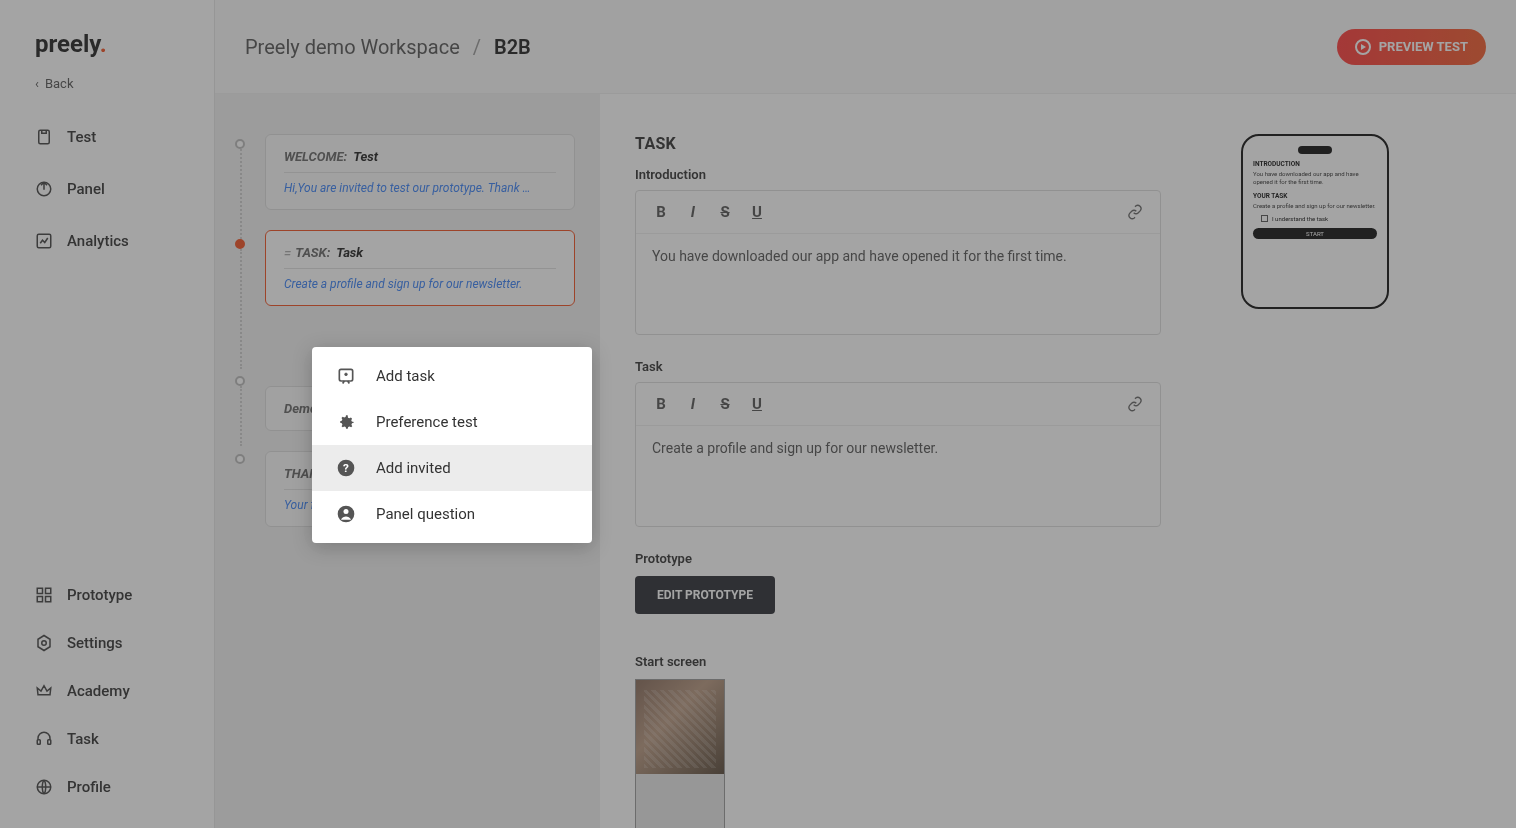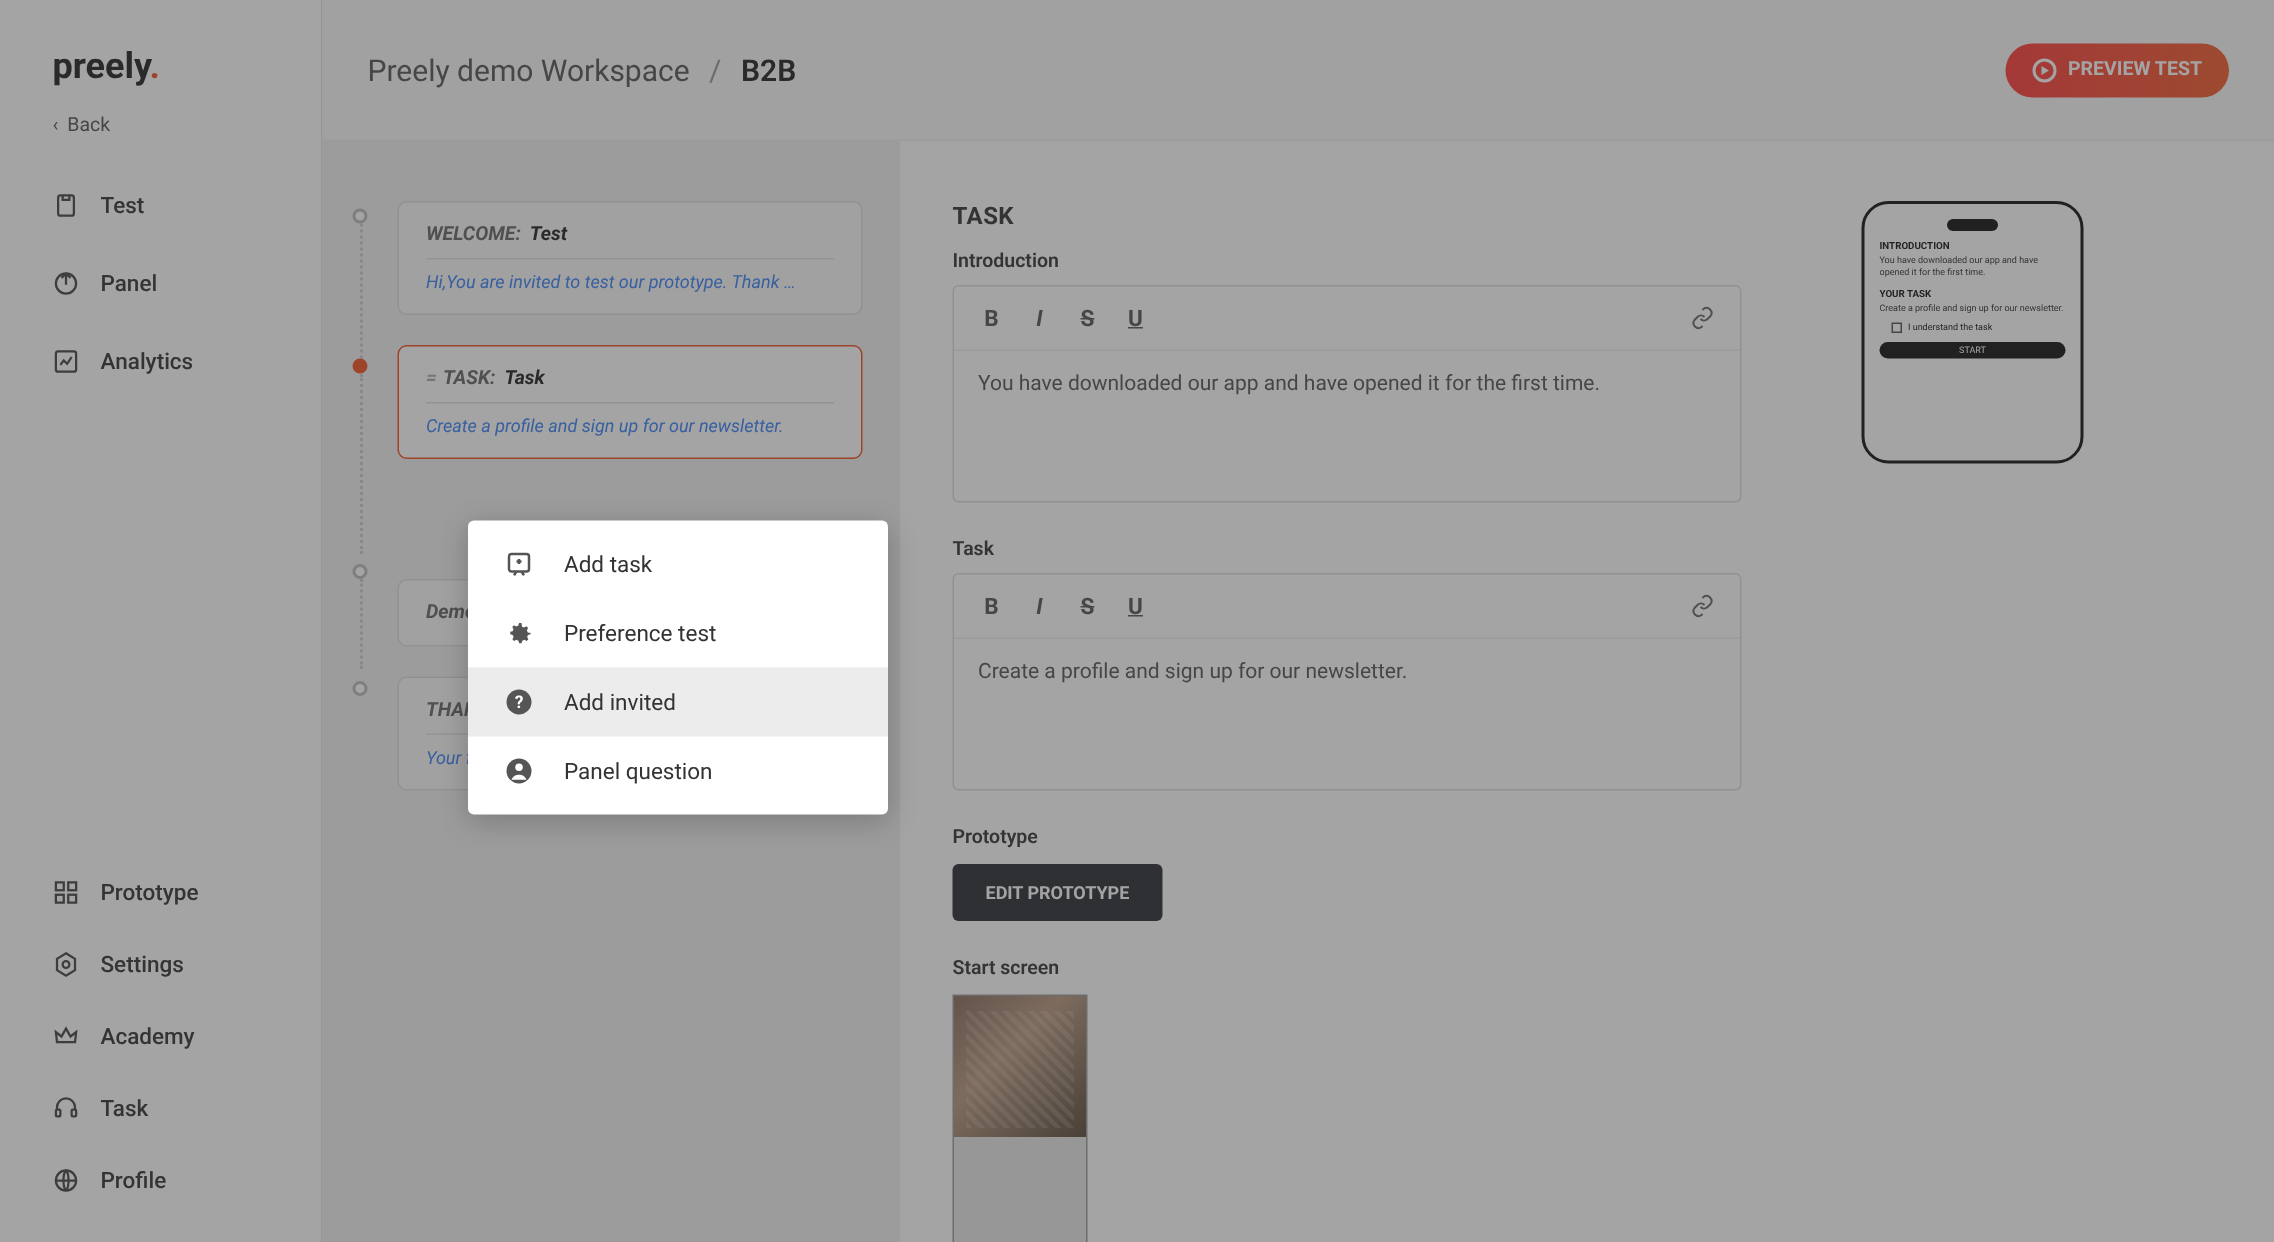--- a/index.html
+++ b/index.html
@@ -43,21 +43,21 @@
 
   .col-mid{flex:1;padding:40px 35px;background:#fff;overflow:auto;}
   .section-title{font-size:16px;font-weight:700;color:#333;margin-bottom:14px;letter-spacing:0.3px;}
   .field-label{font-size:13px;font-weight:600;color:#333;margin-bottom:8px;}
   .editor-box{border:1px solid #ddd;border-radius:4px;margin-bottom:24px;}
   .toolbar{display:flex;align-items:center;gap:6px;padding:8px 12px;border-bottom:1px solid #eee;}
   .tbtn{width:26px;height:26px;display:flex;align-items:center;justify-content:center;font-size:15px;font-weight:700;color:#555;border-radius:4px;cursor:pointer;}
   .tbtn.spacer-btn{flex:1;cursor:default;}
   .editor-body{padding:14px 16px;min-height:100px;font-size:14px;color:#555;}
   .sub-label{font-size:13px;font-weight:600;color:#333;margin-bottom:10px;}
-  .proto-btn{background:#2a2d34;color:#fff;border:none;padding:12px 22px;font-size:12px;font-weight:700;border-radius:4px;cursor:pointer;margin-bottom:24px;}
+  .proto-btn{background:#2a2d34;color:#fff;border:none;padding:12px 22px;font-size:12px;font-weight:700;border-radius:4px;cursor:pointer;margin-bottom:40px;}
   .screen-thumb{width:90px;background:#fff;border:1px solid #999;}
   .screen-img{width:100%;height:94px;background:linear-gradient(135deg,#8a6d5c 0%,#b89880 40%,#5a4a3a 100%);position:relative;}
   .screen-img::after{content:"";position:absolute;inset:10px 8px 6px 8px;background:repeating-linear-gradient(45deg,rgba(255,255,255,0.15),rgba(255,255,255,0.15) 3px,transparent 3px,transparent 6px);}
   .screen-blank{height:84px;background:#e8e8e8;}
 
   .col-right{width:320px;padding:40px 30px;background:#fff;}
   .phone{width:148px;height:175px;border:2px solid #111;border-radius:18px;padding:10px 10px;font-size:7px;color:#111;position:relative;margin-left:15px;}
   .notch{width:34px;height:8px;background:#111;border-radius:5px;margin:0 auto 6px;}
   .ph-sec{font-size:6.5px;font-weight:700;margin-bottom:2px;}
   .ph-txt{font-size:6px;line-height:1.3;margin-bottom:6px;color:#333;}

